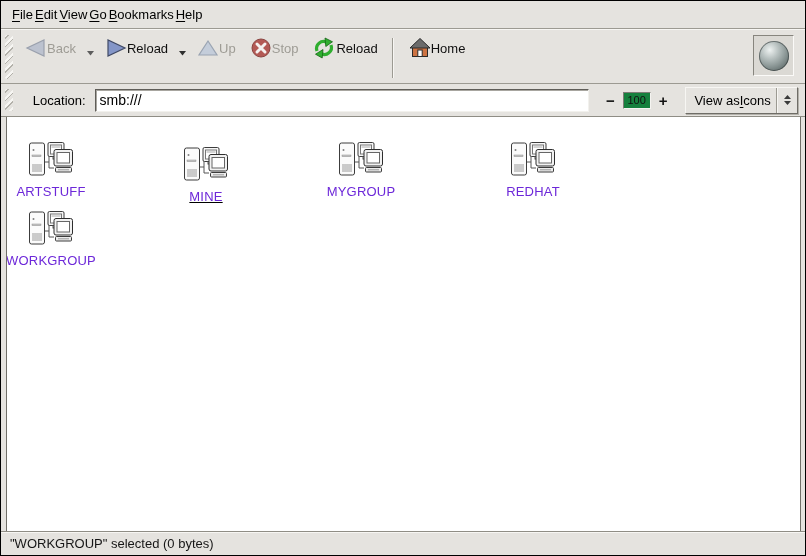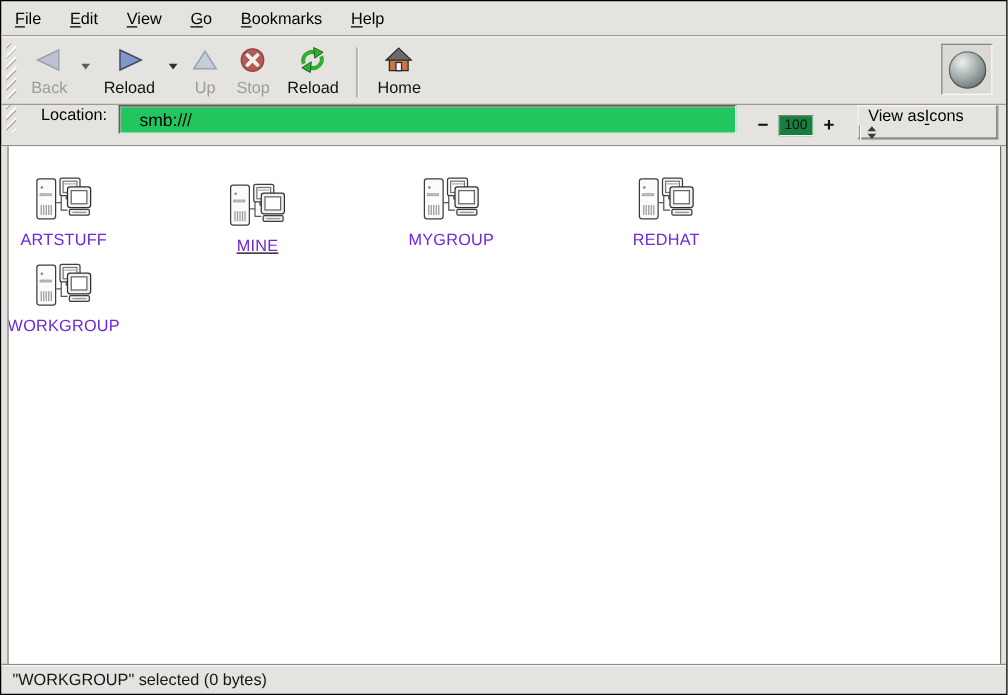--- a/index.html
+++ b/index.html
@@ -4,79 +4,79 @@
 <style>
   * { box-sizing: border-box; }
   html,body { margin:0; padding:0; background:#555; }
   body { font-family: "Liberation Sans","DejaVu Sans",sans-serif; }
   .window {
     width:806px; height:556px; background:#e5e3df; border:1px solid #000;
     display:flex; flex-direction:column; overflow:hidden; position:relative;
   }
   
   .menubar {
-    height:28px; display:flex; align-items:center; padding-left:10px; gap:21px;
+    height:28px; display:flex; align-items:center; padding-left:10px; 
     border-bottom:1px solid #9c9a92; font-size:13px; color:#000; flex:0 0 auto;
   }
   .menu-item { padding:2px 1px; cursor:default; }
   .menu-item .mn { text-decoration:underline; text-underline-offset:2px; }
   
   .toolbar {
     height:55px; display:flex; align-items:flex-start;
     border-top:1px solid #f7f6f3; border-bottom:1px solid #9c9a92;
     padding:2px 6px 0 2px; flex:0 0 auto;
   }
   .handle {
     width:8px; height:44px; margin:3px 5px 0 2px; border-radius:2px;
     background:repeating-linear-gradient(135deg,#f6f5f2 0 2px,#b3b1aa 2px 3px,#e5e3df 3px 6px);
   }
   .loc-handle { height:22px; margin:0 6px 0 2px; }
   .tb-btn {
-    display:flex; flex-direction:column; align-items:center;
+    display:flex; flex-direction:row; align-items:center;
     padding:2px 7px 1px; font-size:13px; color:#101010; cursor:default;
   }
   .tb-btn .ic { height:27px; display:flex; align-items:center; justify-content:center; }
   .tb-btn .lbl { margin-top:1px; white-space:nowrap; }
   .tb-btn.disabled .lbl { color:#9e9c95; }
   .tb-chev { width:15px; height:28px; margin-top:7px; display:flex; align-items:center; justify-content:center; }
   .tb-sep { width:1px; height:40px; background:#9c9a92; box-shadow:1px 0 0 #f7f6f3; margin:6px 9px 0 7px; }
   .throbber-frame {
     margin-left:auto; margin-top:3px; margin-right:5px;
     width:41px; height:41px; padding:4px; background:#dbd9d4;
     border:1px solid; border-color:#87857e #fbfaf8 #fbfaf8 #87857e;
     display:flex; align-items:center; justify-content:center;
   }
   .throbber-globe {
     width:30px; height:30px; border-radius:50%;
     background:radial-gradient(circle at 36% 30%, #eef2f1 0%, #b9c2c1 30%, #84908f 62%, #576261 88%, #434d4c 100%);
     box-shadow:inset 0 0 0 1px rgba(40,48,48,.55);
   }
   
   .locbar {
-    height:33px; display:flex; padding:0 7px 0 2px;
+    height:33px; display:flex; align-items:center; padding:0 7px 0 2px;
     border-bottom:1px solid #8f8d85; flex:0 0 auto; font-size:13px;
   }
   .loc-label { margin:0 9px 0 14px; color:#000; }
   .loc-input {
     width:505px; height:23px; font:14px "Liberation Sans","DejaVu Sans",sans-serif;
-    padding:1px 16px; background:#22c55e; color:#000;
+    padding:1px 4px; background:#ffffff; color:#000;
     border:1px solid; border-color:#5f5d58 #f2f1ed #f2f1ed #5f5d58;
     box-shadow:inset 1px 1px 0 #a8a6a0; outline:none;
   }
   .zoom-ctl { display:flex; align-items:center; margin-left:15px; }
   .zoom-btn { font-weight:bold; font-size:15px; color:#111; padding:0 2px; cursor:default; line-height:1; }
   .zoom-level {
     width:28px; height:17px; margin:0 6px; background:#15803d; font-size:11px; color:#111;
     display:flex; align-items:center; justify-content:center;
     border:1px solid; border-color:#7e7c76 #f5f4f1 #f5f4f1 #7e7c76;
   }
   .view-combo {
     margin-left:16px; height:27px; width:115px; display:flex; align-items:stretch;
     background:#e5e3df; border:1px solid; border-color:#f7f6f3 #6f6d67 #6f6d67 #f7f6f3;
-    box-shadow:1px 1px 0 #b3b1aa; font-size:13px; cursor:default;flex-direction:column;
+    box-shadow:1px 1px 0 #b3b1aa; font-size:13px; cursor:default;
   }
   .view-combo .cap { flex:1; display:flex; align-items:center; padding-left:8px; white-space:nowrap; }
   .view-combo .cap .mn { text-decoration:underline; text-underline-offset:2px; }
   .combo-arrow-part {
     width:21px; display:flex; align-items:center; justify-content:center;
     border-left:1px solid #9c9a92; box-shadow:inset 1px 0 0 #f7f6f3;
   }
   
   .main { flex:1 1 auto; display:flex; min-height:0; }
   .gutter-l { width:6px; background:#e5e3df; border-right:1px solid #716f69; }

